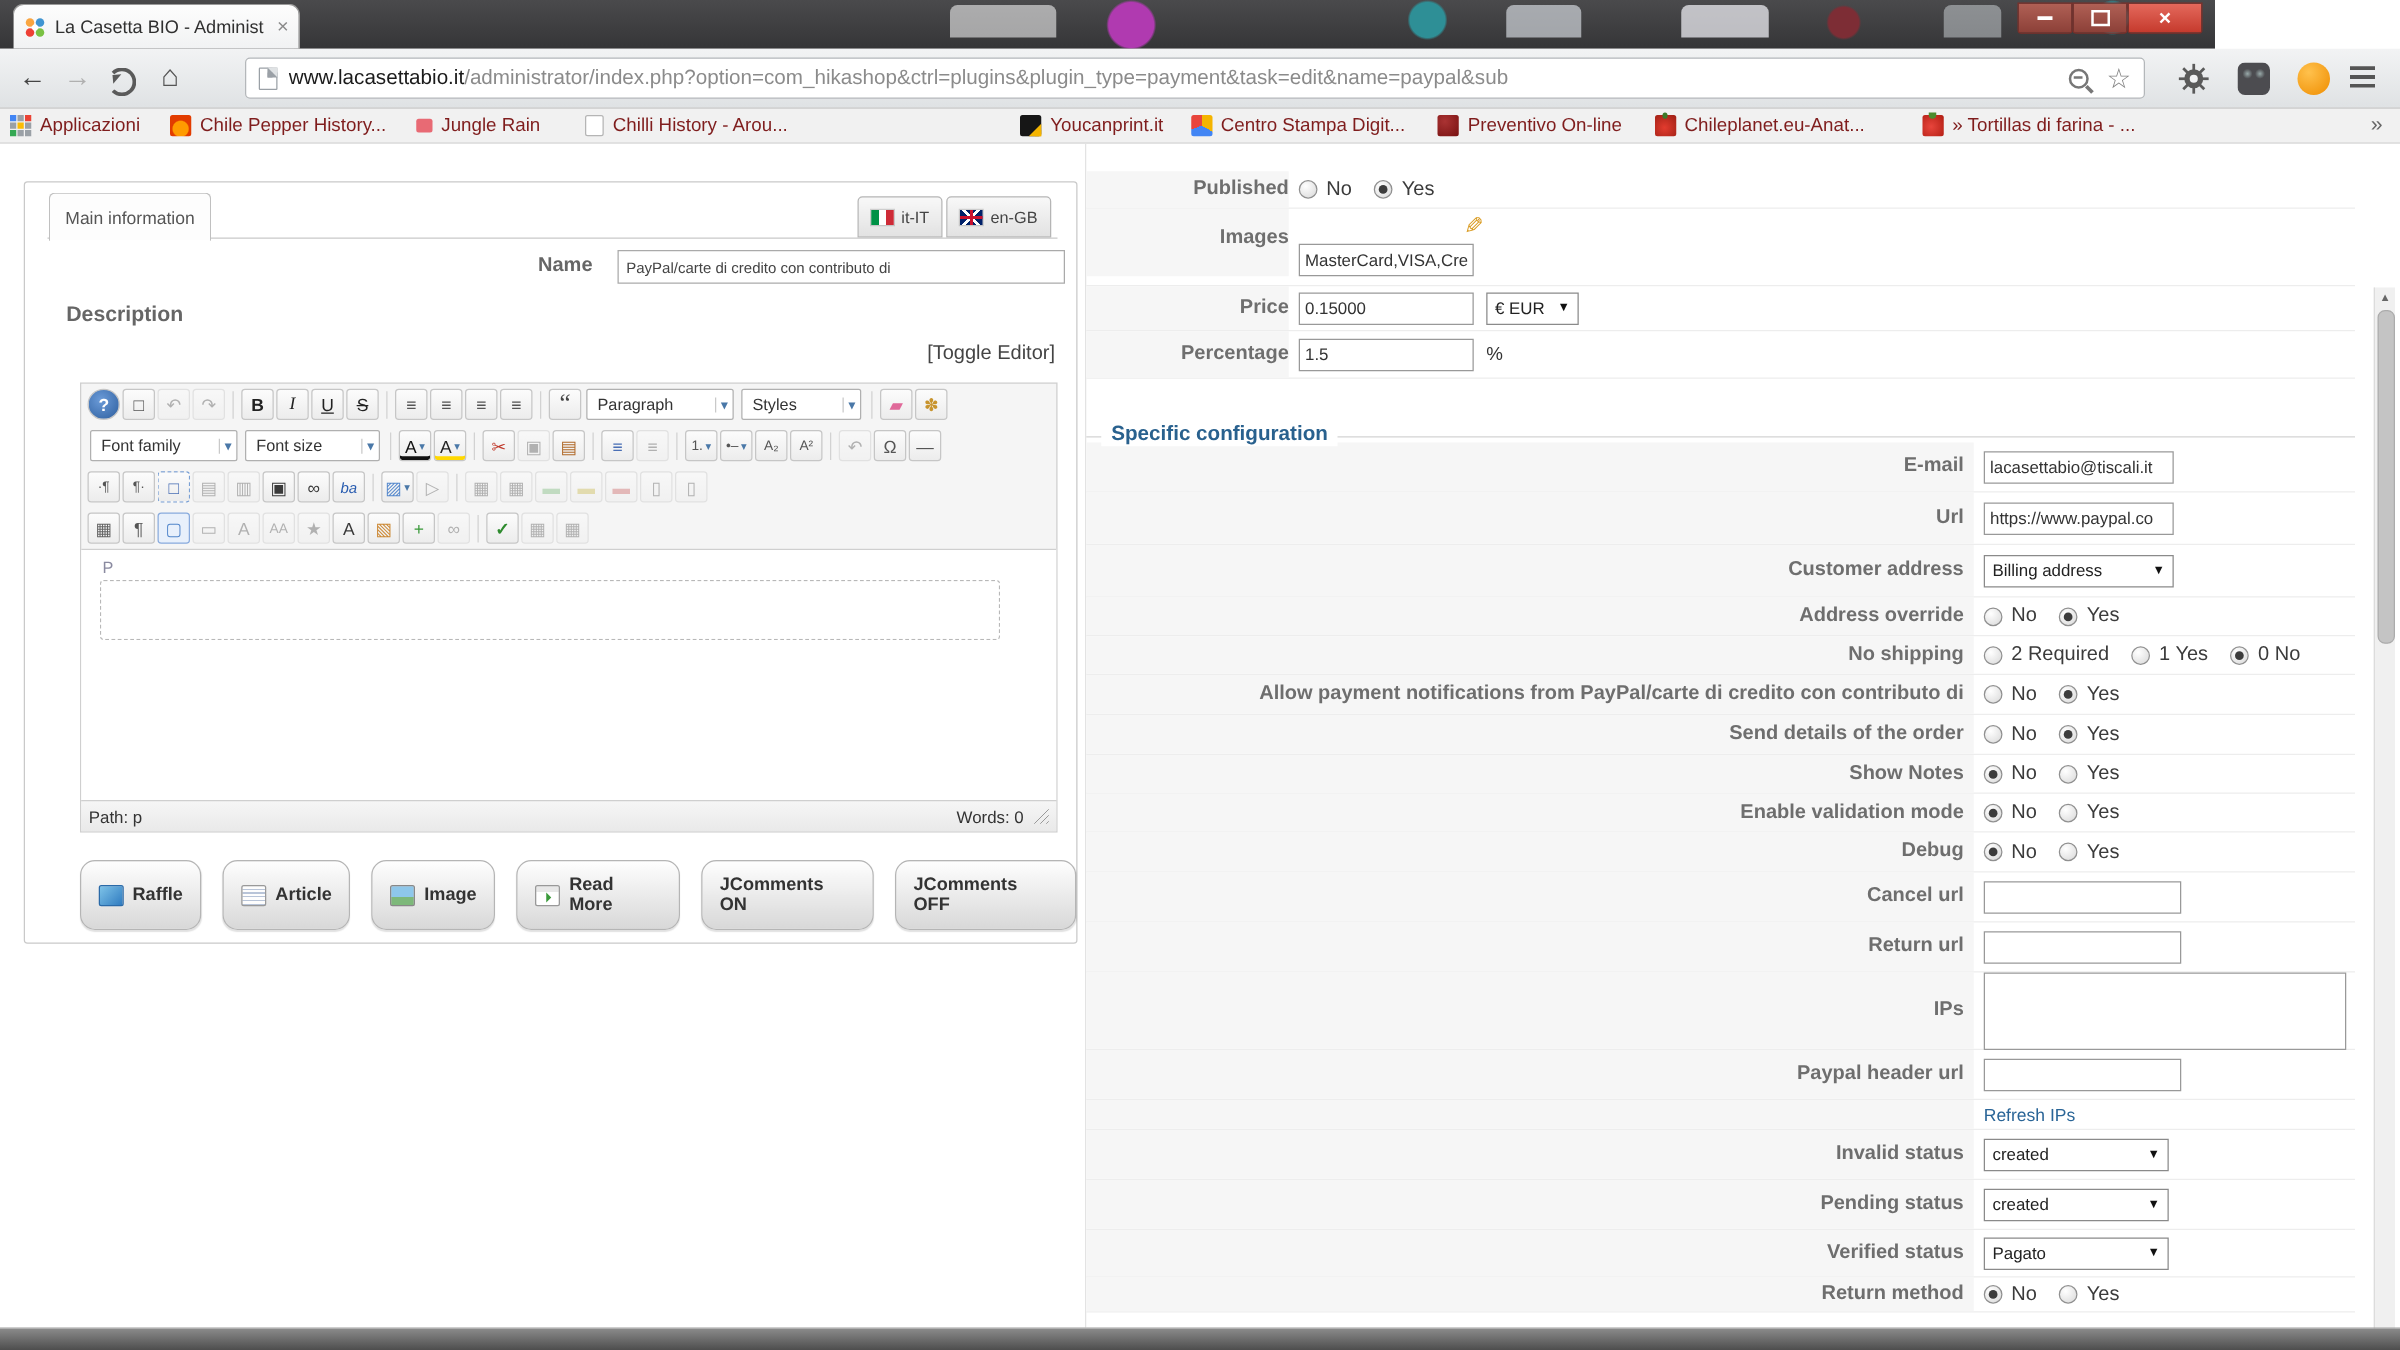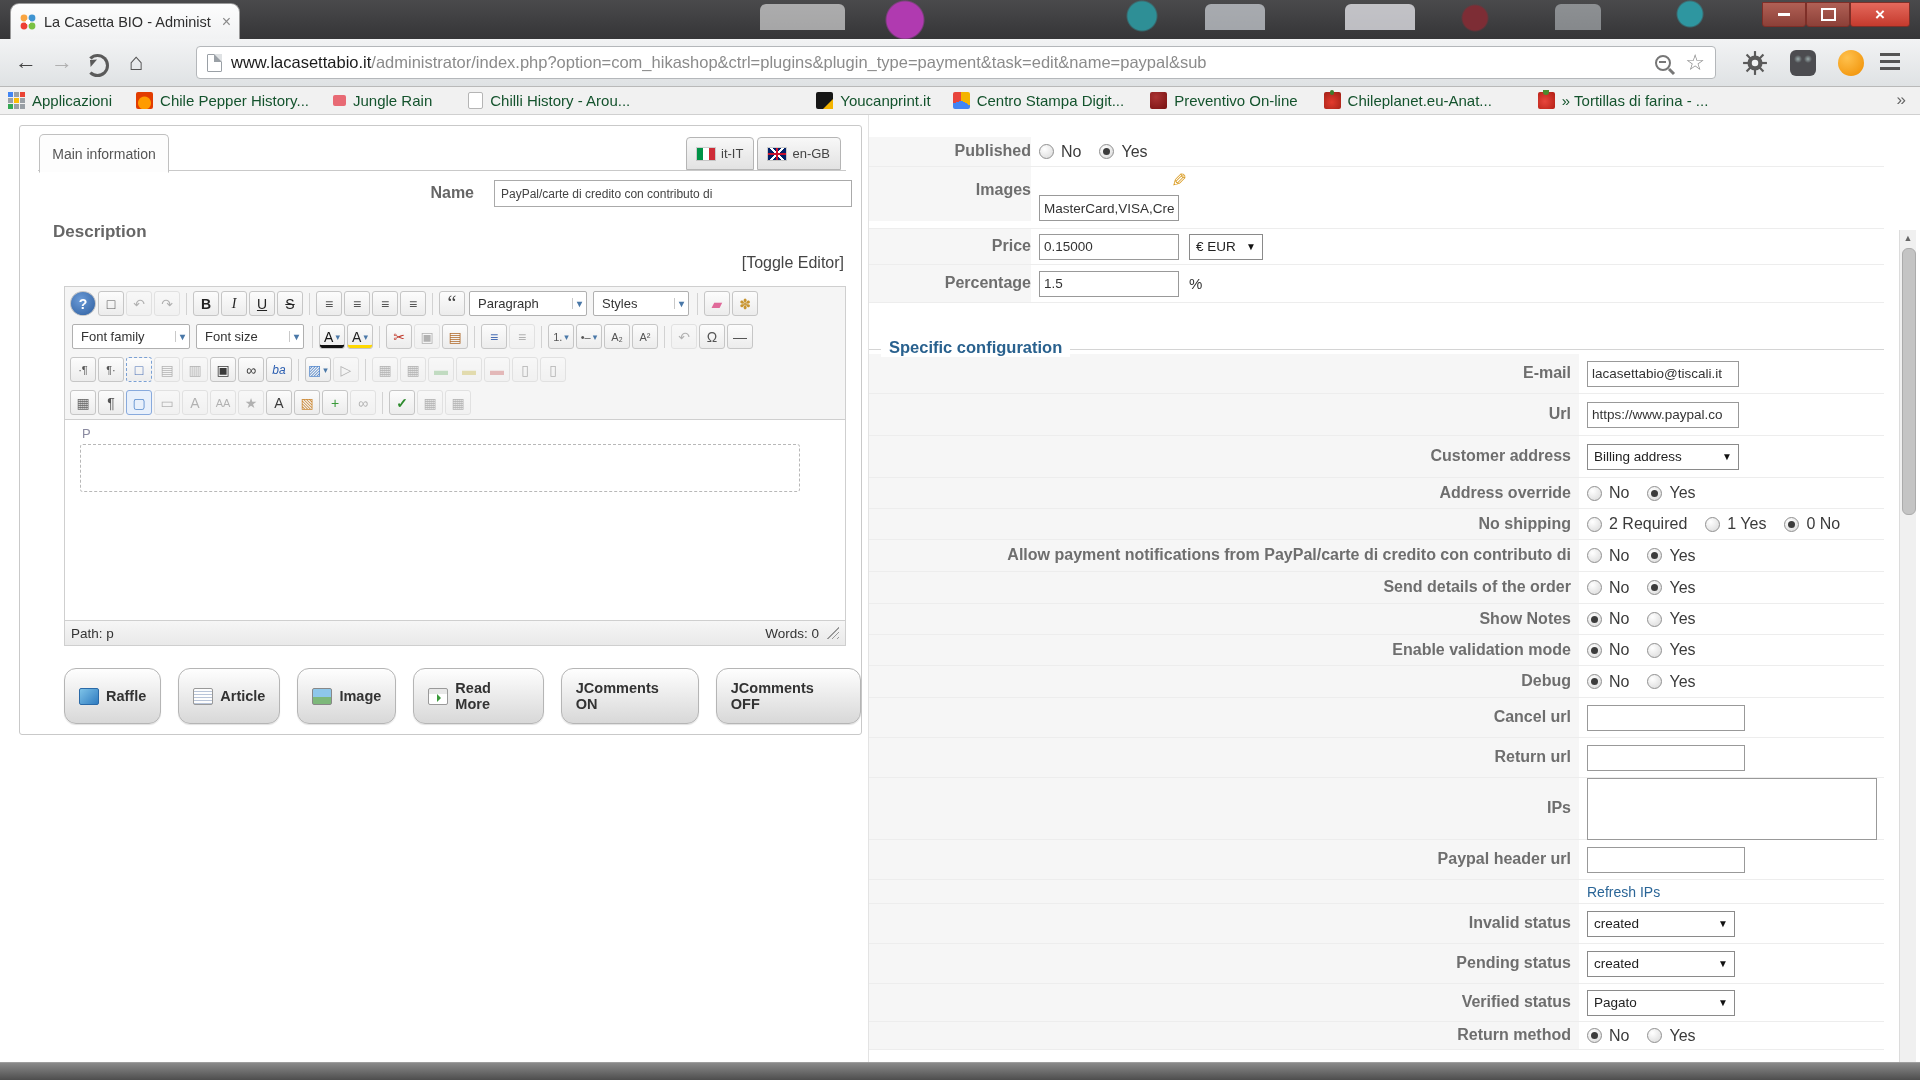--- a/index.html
+++ b/index.html
@@ -1,19 +1,19 @@
 <!DOCTYPE html>
 <html><head>
 <meta charset="utf-8">
 <style>
   html,body{margin:0;padding:0;background:#202020;}
   #screen{position:relative;width:1920px;height:1080px;background:#fff;overflow:hidden;
     font-family:"Liberation Sans",sans-serif;color:#333;}
   
-  #titlebar{position:absolute;left:0;top:0;width:1920px;height:39px;
+  #titlebar{position:absolute;left:0;top:0;width:1772px;height:39px;
     background:
       radial-gradient(circle 30px at 905px 20px, #b03ab0 0 18px, transparent 20px),
       radial-gradient(circle 26px at 1142px 16px, #2e8f96 0 14px, transparent 16px),
       radial-gradient(circle 22px at 1475px 18px, #7d2d35 0 12px, transparent 14px),
       radial-gradient(circle 24px at 1690px 14px, #2e96a0 0 12px, transparent 14px),
       linear-gradient(#4a4a4c,#353537);}
   .ghost{position:absolute;top:4px;height:26px;border-radius:6px 6px 0 0;background:rgba(255,255,255,.55);}
   #g1{left:760px;width:85px}#g2{left:1205px;width:60px;background:rgba(220,225,230,.65)}
   #g3{left:1345px;width:70px;background:rgba(235,235,240,.75)}#g4{left:1555px;width:46px;background:rgba(210,215,220,.5)}
   .tab{position:absolute;left:10px;top:3px;width:230px;height:36px;background:linear-gradient(#fdfdfd,#f1f2f3);
@@ -50,42 +50,42 @@
   .starico{font-size:22px;color:#848484;line-height:1;}
   .exticon{position:absolute;top:11px;width:26px;height:26px;}
   #ext-bug{left:1790px;background:#4c4c50;border-radius:6px;
     background-image:radial-gradient(circle 3px at 8px 9px,#9aa,transparent 4px),radial-gradient(circle 3px at 18px 9px,#9aa,transparent 4px);}
   #ext-orange{left:1838px;border-radius:50%;background:radial-gradient(circle at 35% 30%,#ffc14d,#ef8d00);}
   #menuico{position:absolute;left:1880px;top:14px;width:20px;height:17px;
     background:linear-gradient(#555 0 3px,transparent 3px 7px,#555 7px 10px,transparent 10px 14px,#555 14px 17px);}
   
   #bmbar{position:absolute;left:0;top:87px;width:1920px;height:28px;background:#f1f1f1;border-bottom:1px solid #d0d0d0;
     display:flex;align-items:center;padding-left:8px;box-sizing:border-box;}
-  .bm{display:flex;align-items:center;font-size:15px;color:#14532d;white-space:nowrap;cursor:pointer;}
+  .bm{display:flex;align-items:center;font-size:15px;color:#7f1d1d;white-space:nowrap;cursor:pointer;}
   .bm .bi{width:17px;height:17px;margin-right:7px;flex:none;border-radius:2px;}
   .bi-apps{display:grid;grid-template-columns:5px 5px 5px;grid-auto-rows:5px;gap:1px;border-radius:0;}
   .bi-apps span{background:#9aa0a6;}
   .bi-apps span:nth-child(1){background:#4285f4}.bi-apps span:nth-child(3){background:#ea4335}
   .bi-apps span:nth-child(5){background:#fbbc05}.bi-apps span:nth-child(7){background:#34a853}
   .bi-pepper{background:radial-gradient(circle at 50% 65%,#ff9b00 0 6px,#e23c00 7px);border-radius:50% 50% 50% 20%;}
   .bi-jungle{background:#e86a74;width:13px !important;height:11px !important;border-radius:2px;}
   .bi-page{background:#fff;border:1px solid #b5b5b5;width:13px !important;height:15px !important;}
   .bi-ycp{background:#161616;position:relative;}
   .bi-ycp::after{content:"";position:absolute;right:0;bottom:0;border:5px solid transparent;border-right-color:#f4b400;border-bottom-color:#f4b400;}
   .bi-centro{border-radius:50%;background:conic-gradient(#f4b400 0 120deg,#4285f4 120deg 250deg,#e8453c 250deg);}
   .bi-prev{border-radius:50%;background:radial-gradient(circle at 35% 30%,#a33,#711);}
   .bi-chpl{border-radius:50% 50% 60% 60%;background:radial-gradient(circle at 45% 60%,#e33b2e,#9c1f14);position:relative;}
   .bi-chpl::after{content:"";position:absolute;left:6px;top:-2px;width:4px;height:5px;background:#3d7a2a;border-radius:2px;}
   .bi-tort{border-radius:50%;background:radial-gradient(circle at 40% 55%,#e8453c,#b01d12);position:relative;}
   .bi-tort::after{content:"";position:absolute;left:5px;top:-2px;width:6px;height:5px;background:#4c8c2f;border-radius:0 0 4px 4px;}
   .bm-ovf{position:absolute;right:14px;top:3px;font-size:17px;color:#666;cursor:pointer;}
   
   #content{position:absolute;left:0;top:115px;width:1920px;height:947px;background:#fff;}
   
-  #card{position:absolute;left:19px;top:10px;width:841px;height:608px;background:#fff;border:1px solid #c9c9c9;border-radius:3px;}
+  #card{position:absolute;left:19px;top:30px;width:841px;height:608px;background:#fff;border:1px solid #c9c9c9;border-radius:3px;}
   .mtab{position:absolute;left:19px;top:8px;width:128px;height:37px;background:#fdfdfd;border:1px solid #c0c0c0;border-bottom:1px solid #fff;
     border-radius:5px 5px 0 0;z-index:2;display:flex;align-items:center;justify-content:center;font-size:14px;color:#555;cursor:pointer;}
   .fline{position:absolute;left:18px;top:44px;width:808px;border-top:1px solid #c9c9c9;}
   .ltabs{position:absolute;right:20px;top:11px;display:flex;z-index:2;}
   .ltab{height:33px;box-sizing:border-box;border:1px solid #b5b5b5;background:linear-gradient(#f8f8f8,#e2e2e2);
     border-radius:4px 4px 0 0;display:flex;align-items:center;padding:0 10px;margin-left:3px;font-size:13px;color:#444;cursor:pointer;}
   .flag{width:18px;height:12px;display:inline-block;margin-right:6px;box-shadow:0 0 0 1px rgba(0,0,0,.15);}
   .flag-it{background:linear-gradient(to right,#009246 0 33.3%,#fff 33.3% 66.6%,#ce2b37 66.6%);}
   .flag-gb{background:
      linear-gradient(to bottom,transparent 43%,#C8102E 43% 57%,transparent 57%),

